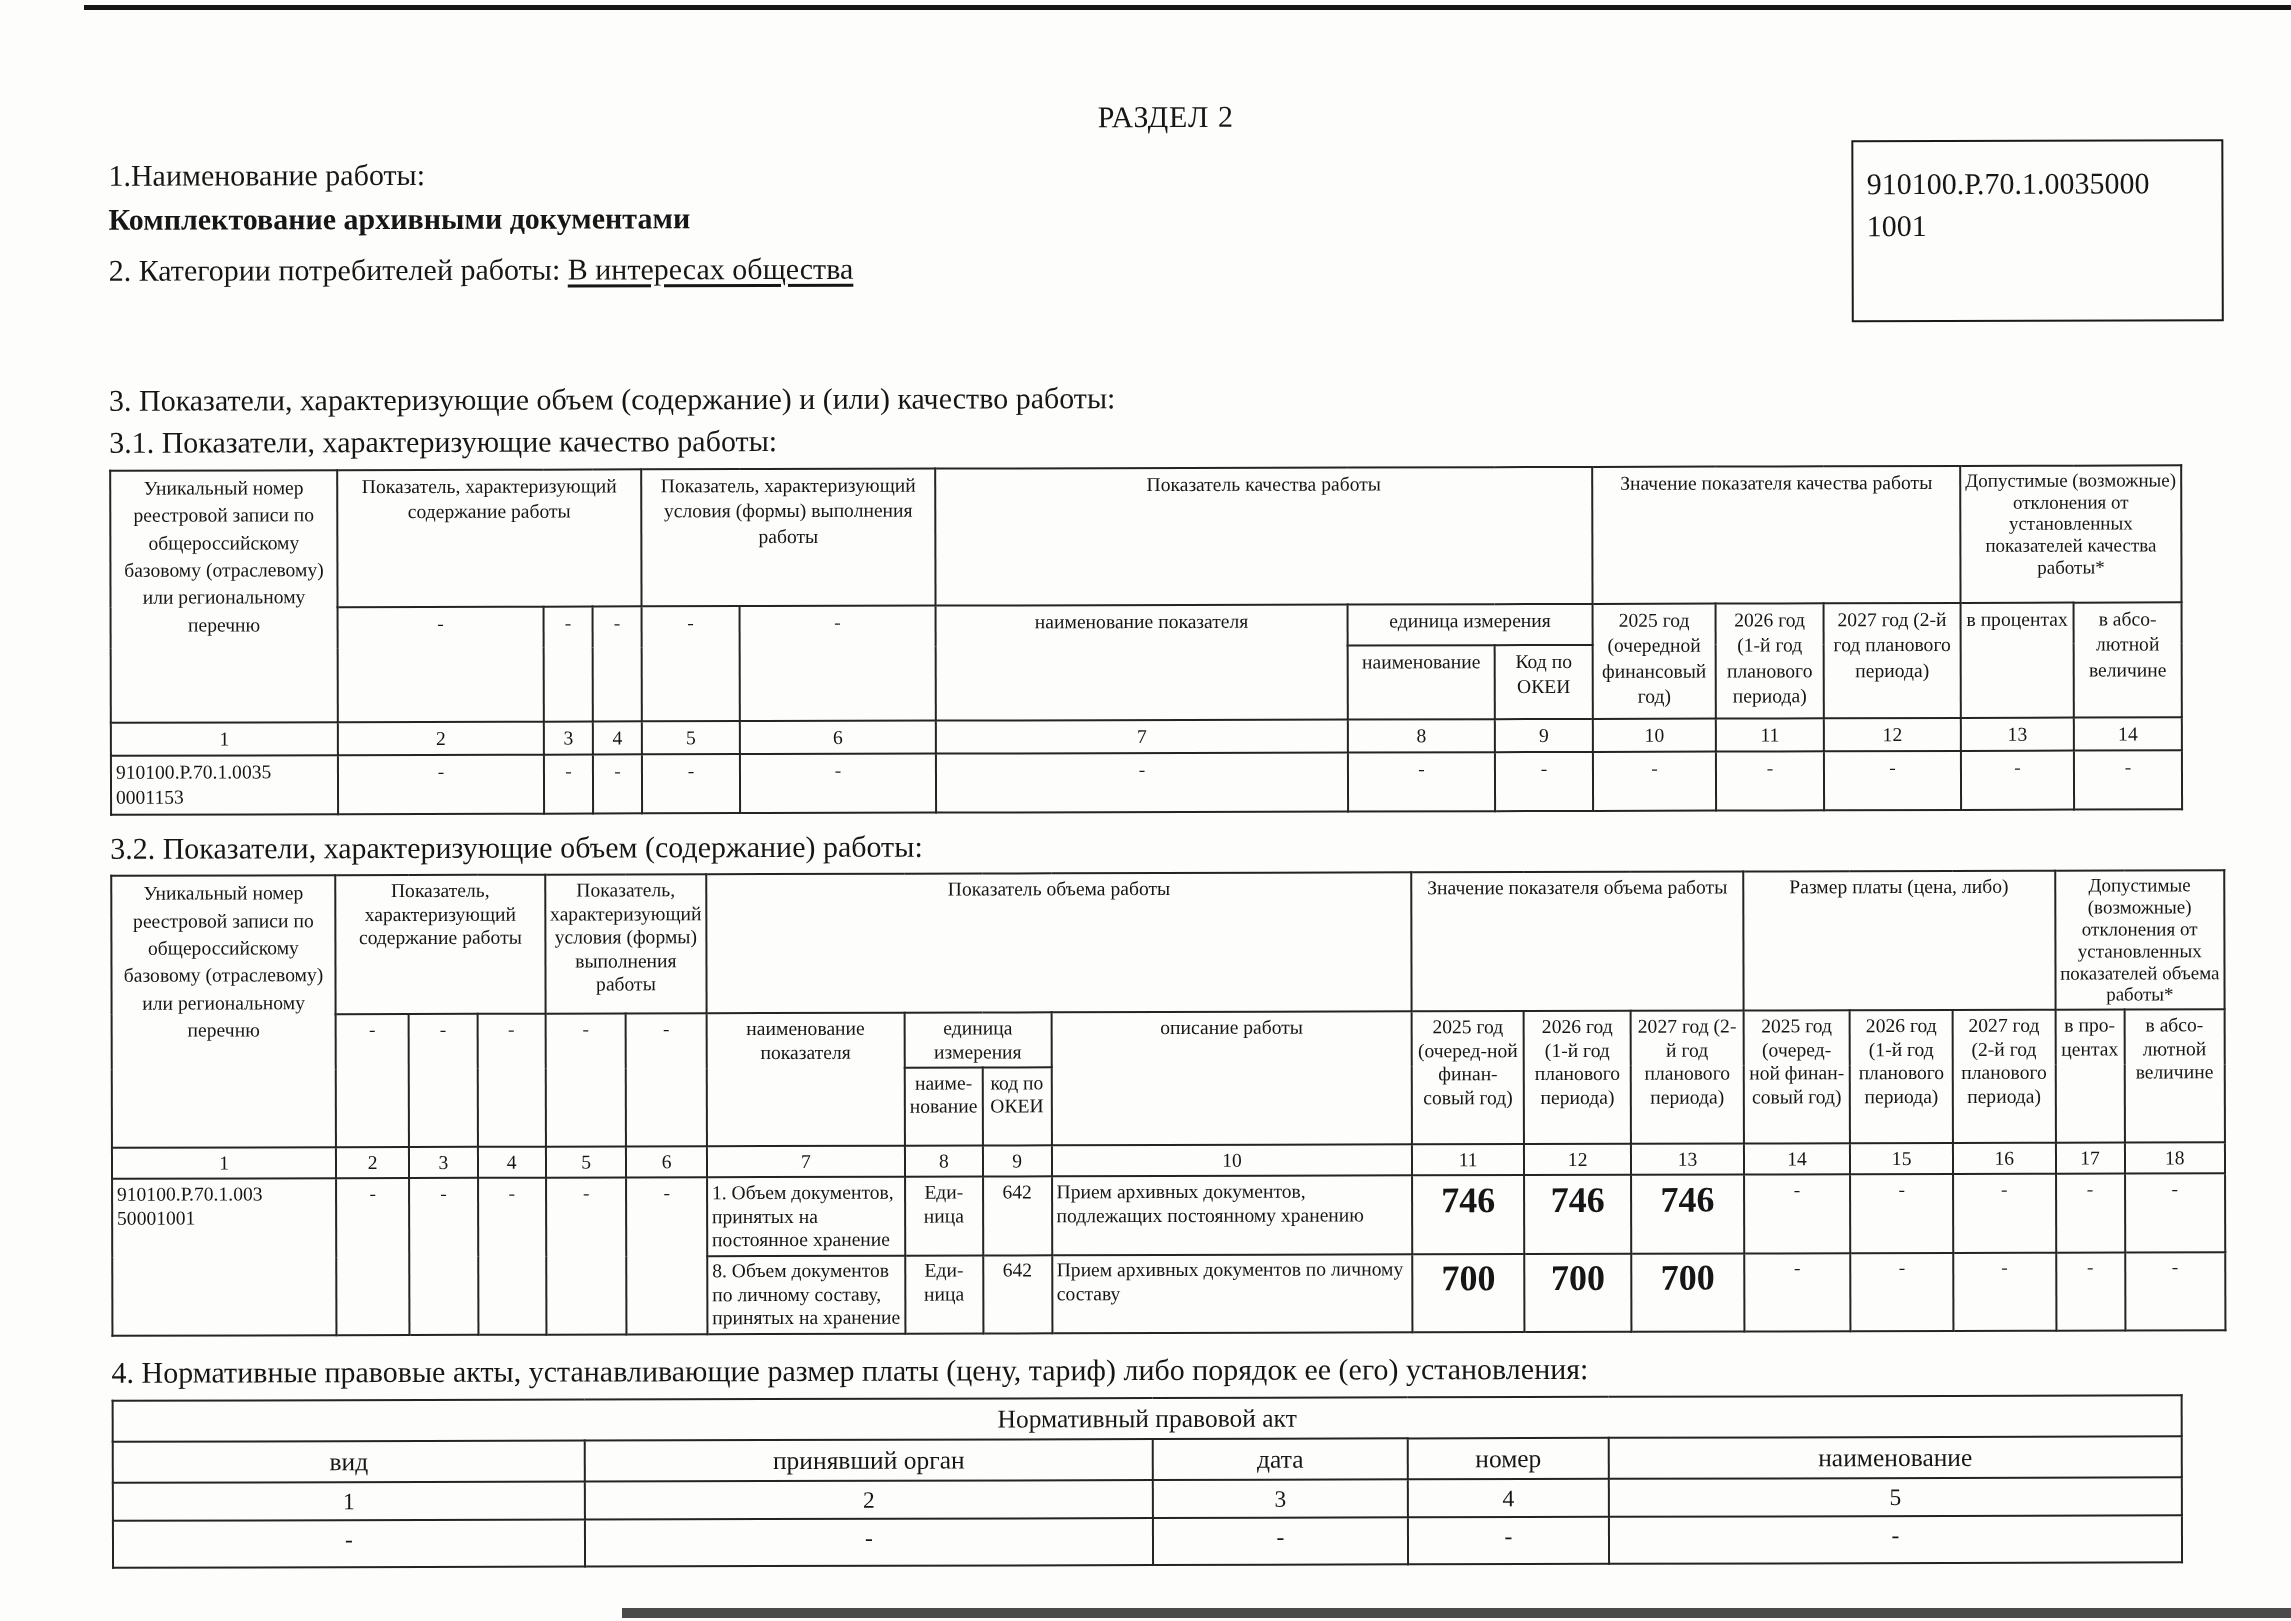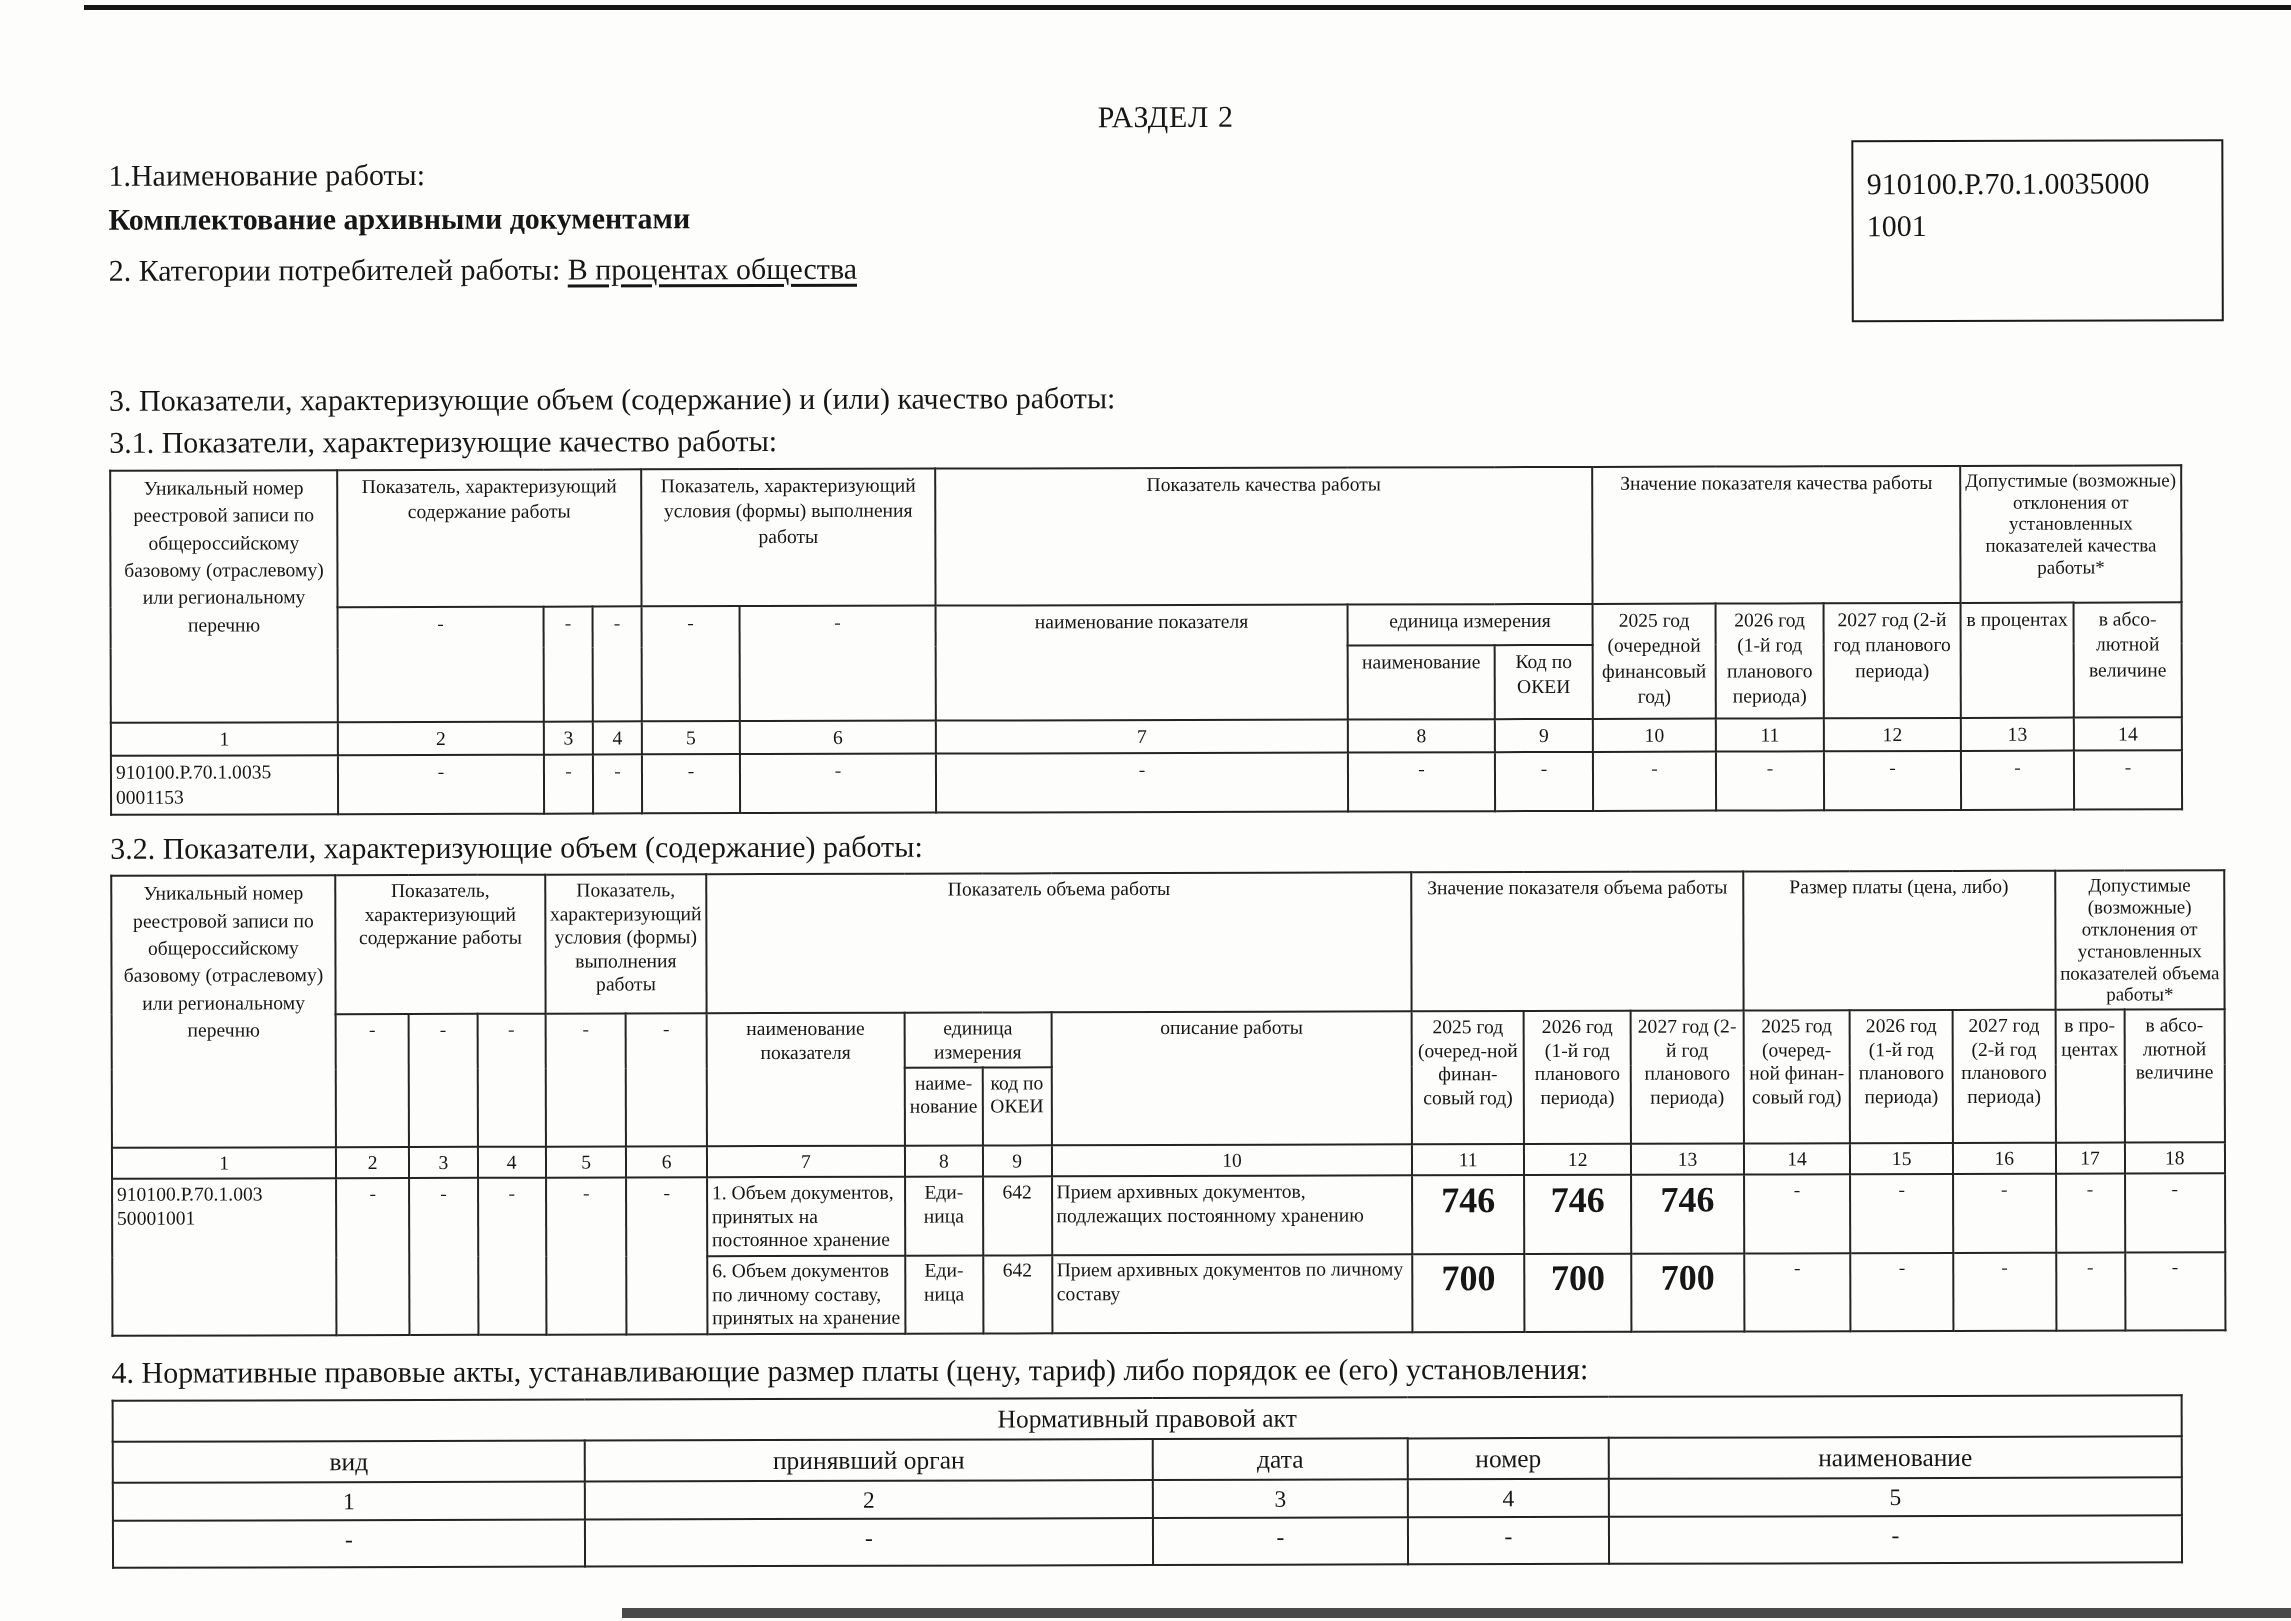--- a/index.html
+++ b/index.html
@@ -59,21 +59,21 @@
   <div class="content">
 
     <div class="doc-title">РАЗДЕЛ 2</div>
 
     <div class="head-wrap">
       <div class="head-left">
         <div class="line1">1.Наименование работы:</div>
         <div class="line2">Комплектование архивными документами</div>
         <div class="line3">
           <span>2. Категории потребителей работы:</span>
-          <span class="underline">В процентах общества</span>
+          <span class="underline">В интересах общества</span>
         </div>
       </div>
       <div class="head-right">
         <div class="code-box">
           <span>910100.Р.70.1.0035000 1001</span>
         </div>
       </div>
     </div>
 
     <div class="sec-title st3">3. Показатели, характеризующие объем (содержание) и (или) качество работы:</div>
@@ -247,21 +247,21 @@
         <td class="big">746</td>
         <td class="big">746</td>
         <td class="big">746</td>
         <td>-</td>
         <td>-</td>
         <td>-</td>
         <td>-</td>
         <td>-</td>
       </tr>
       <tr class="r-data">
-        <td class="tl">6. Объем документов по личному составу, принятых на хранение</td>
+        <td class="tl">8. Объем документов по личному составу, принятых на хранение</td>
         <td>Еди-ница</td>
         <td>642</td>
         <td class="tl">Прием архивных документов по личному составу</td>
         <td class="big">700</td>
         <td class="big">700</td>
         <td class="big">700</td>
         <td>-</td>
         <td>-</td>
         <td>-</td>
         <td>-</td>

